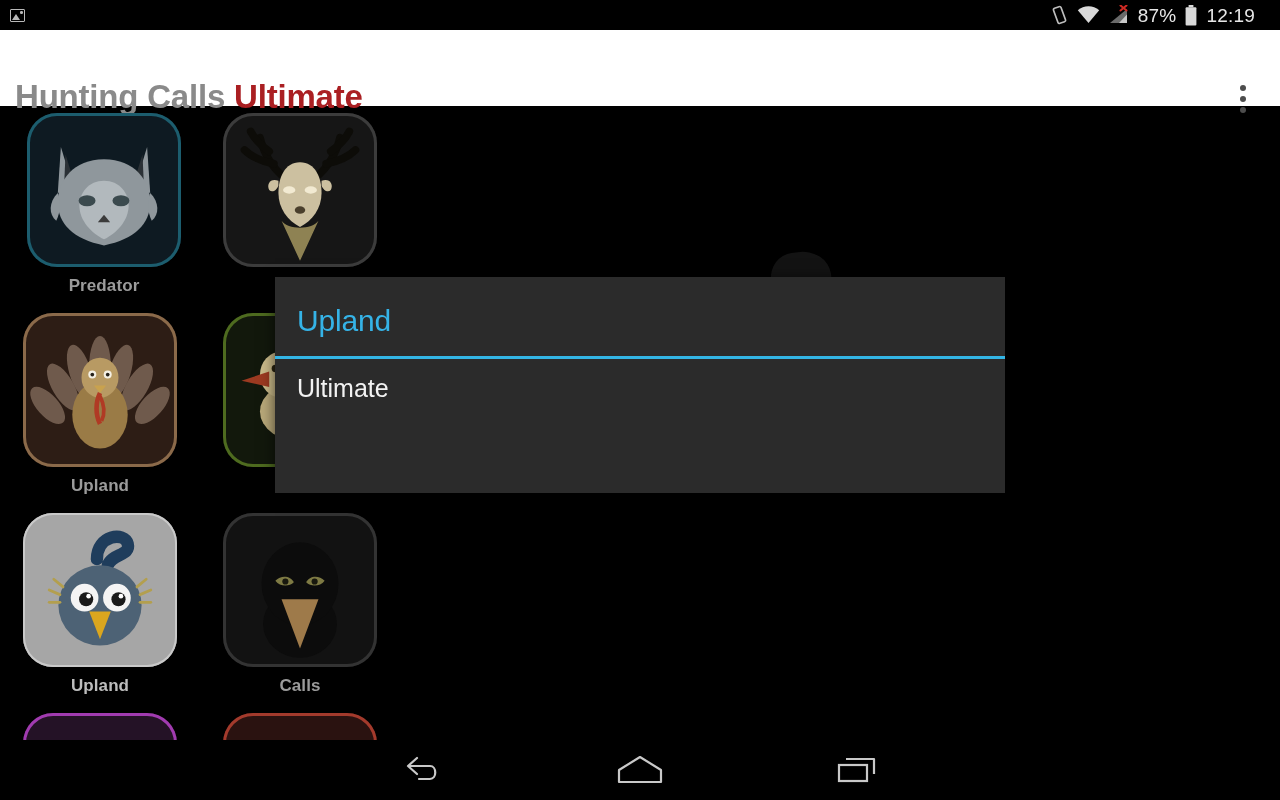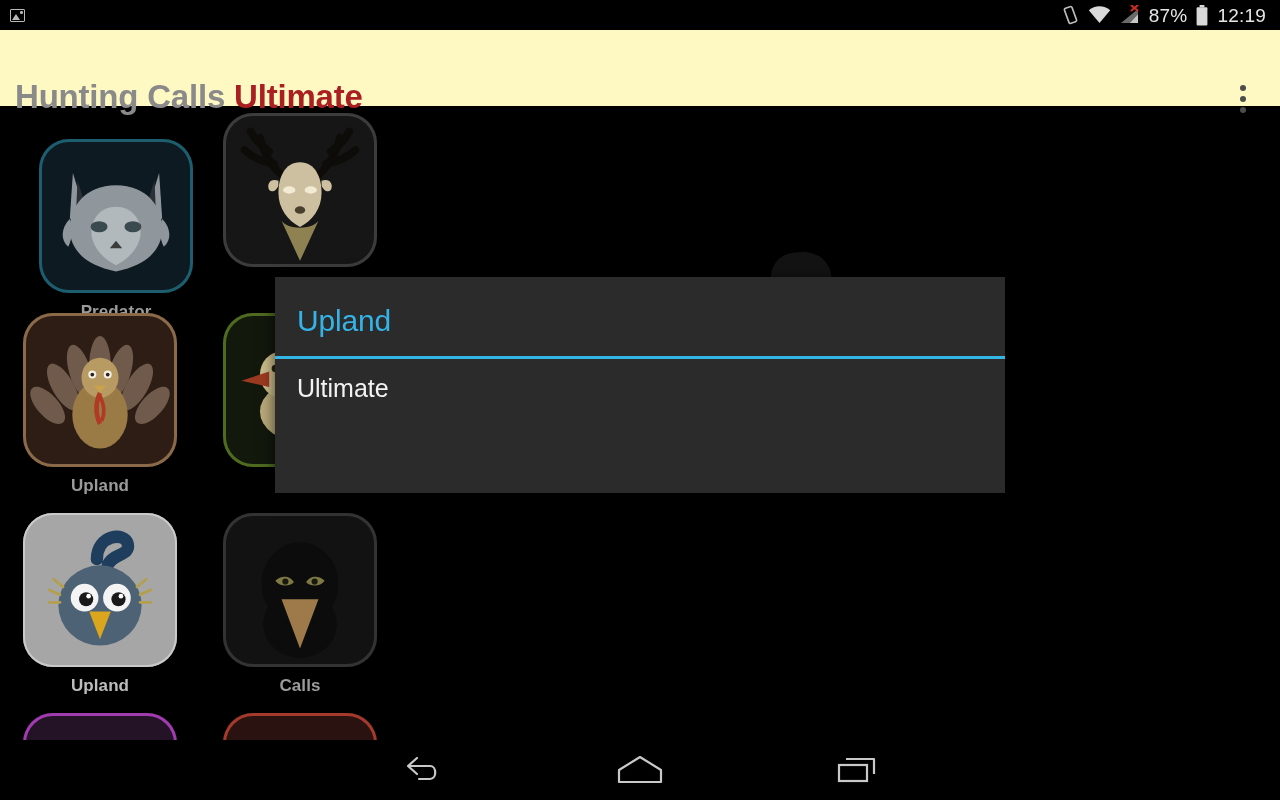--- a/index.html
+++ b/index.html
@@ -8,41 +8,41 @@
     background:#000;
     font-family:"Liberation Sans", sans-serif;
     overflow:hidden;
   }
   #screen { position:relative; width:1280px; height:800px; background:#000; overflow:hidden; }
 
   
   .statusbar {
     position:absolute; top:0; left:0; width:1280px; height:30px;
     background:#000; display:flex; align-items:center;
-    padding:0 14px 0 10px;
+    padding:0 25px 0 10px;
   }
   .sb-left { display:flex; align-items:center; gap:8px; }
   .sb-right { margin-left:auto; display:flex; align-items:center; gap:9px; }
   .sb-text { color:#e6e6e6; font-size:19px; letter-spacing:.2px; line-height:1; }
   .notif-img-icon {
     width:15px; height:13px; border:1.6px solid #b9b9b9; border-radius:1px;
     position:relative; overflow:hidden;
   }
   .notif-img-icon:before {
     content:""; position:absolute; left:1px; bottom:1px;
     width:0; height:0; border-left:4px solid transparent; border-right:4px solid transparent;
     border-bottom:6px solid #b9b9b9;
   }
   .notif-img-icon:after {
     content:""; position:absolute; right:1.5px; top:1.5px;
     width:2.5px; height:2.5px; border-radius:50%; background:#b9b9b9;
   }
 
   
-  .appbar { position:absolute; top:30px; left:0; width:1280px; height:76px; background:#fef9c3; }
+  .appbar { position:absolute; top:30px; left:0; width:1280px; height:76px; background:#ffffff; }
   .app-title {
     position:absolute; left:15px; top:48px;
     font-size:33px; font-weight:bold; color:#8a8a8a; letter-spacing:-.2px;
     white-space:nowrap;
   }
   .app-title .accent { color:#aa1f22; }
   .overflow-btn {
     position:absolute; right:24px; top:52px; width:26px; height:34px;
     display:flex; flex-direction:column; align-items:center; justify-content:center; gap:5px;
     cursor:pointer;
@@ -153,21 +153,21 @@
     <div class="app-title"><span>Hunting Calls </span><span class="accent">Ultimate</span></div>
     <div class="overflow-btn">
       <span></span>
       <span></span>
       <span></span>
     </div>
   </div>
 
   <div class="grid">
 
-    <div class="tile" style="left:16px; top:7px;margin-top:26px;">
+    <div class="tile" style="left:4px; top:7px;">
       <div class="tile-art art-predator">
         <svg viewBox="0 0 100 100" width="154" height="154">
           <path d="M22 22 L30 48 L20 52 Z" fill="#8f979c"></path>
           <path d="M78 22 L70 48 L80 52 Z" fill="#8f979c"></path>
           <path d="M25 27 L31 46 L24 49 Z" fill="#2b3136"></path>
           <path d="M75 27 L69 46 L76 49 Z" fill="#2b3136"></path>
           <path d="M50 30 C30 30 20 44 20 58 C20 72 30 82 50 86 C70 82 80 72 80 58 C80 44 70 30 50 30 Z" fill="#8f979c"></path>
           <path d="M50 44 C40 44 34 52 34 60 C34 70 42 78 50 82 C58 78 66 70 66 60 C66 52 60 44 50 44 Z" fill="#b2b9bd"></path>
           <ellipse cx="39" cy="57" rx="5.5" ry="3.6" fill="#3b4a4e"></ellipse>
           <ellipse cx="61" cy="57" rx="5.5" ry="3.6" fill="#3b4a4e"></ellipse>

